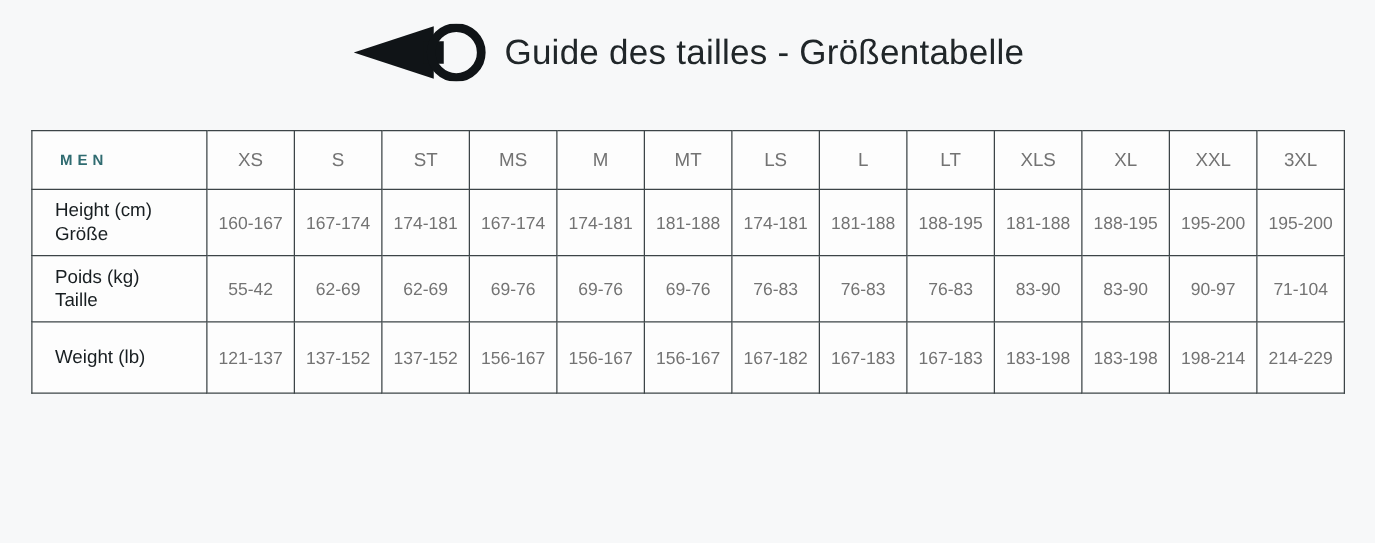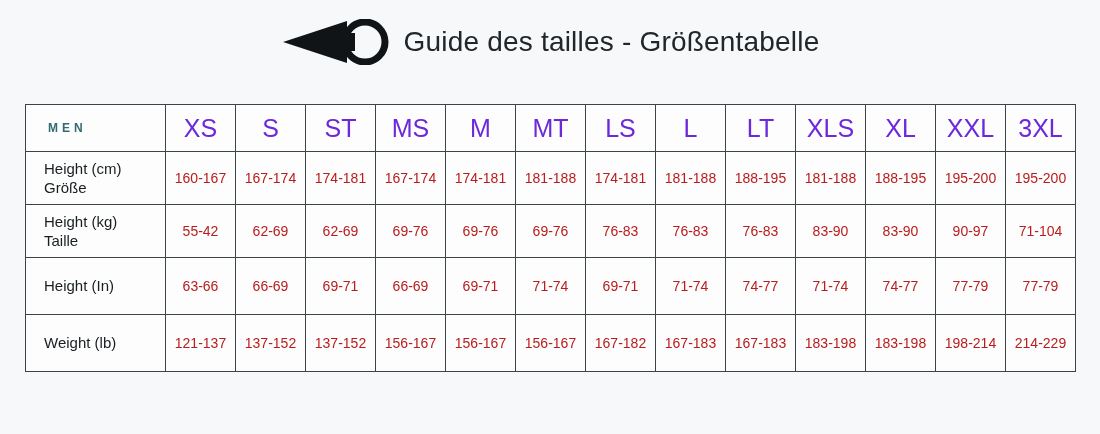--- a/index.html
+++ b/index.html
@@ -60,36 +60,36 @@
     vertical-align: middle;
     padding: 0;
     font-weight: 400;
   }
   
   col.c0 { width: 140px; }
   col.cx { width: 70px; }
 
   .row-head th {
     height: 46px;
-    font-size: 25px;
+    font-size: 15px;
     font-weight: 700;
-    color: #6d28d9;
+    color: #737373;
   }
   .row-head th.label-cell {
     font-size: 12px;
     font-weight: 700;
     letter-spacing: 4px;
     color: #2f6b70;
     text-align: left;
     padding-left: 22px;
   }
   .data-row td {
     height: 52px;
     font-size: 14px;
-    color: #b91c1c;
+    color: #737373;
   }
   .data-row td.label-cell {
     text-align: left;
     padding-left: 18px;
     font-size: 15px;
     line-height: 1.3;
     color: #181e21;
   }
   .data-row td.label-cell .l2 {
     display: block;
@@ -161,54 +161,36 @@
           <td>174-181</td>
           <td>181-188</td>
           <td>188-195</td>
           <td>181-188</td>
           <td>188-195</td>
           <td>195-200</td>
           <td>195-200</td>
         </tr>
         <tr class="data-row">
           <td class="label-cell">
-            <span>Height (kg)</span>
+            <span>Poids (kg)</span>
             <span class="l2">Taille</span>
           </td>
           <td>55-42</td>
           <td>62-69</td>
           <td>62-69</td>
           <td>69-76</td>
           <td>69-76</td>
           <td>69-76</td>
           <td>76-83</td>
           <td>76-83</td>
           <td>76-83</td>
           <td>83-90</td>
           <td>83-90</td>
           <td>90-97</td>
           <td>71-104</td>
-        </tr>
-        <tr class="data-row tall">
-          <td class="label-cell">
-            <span>Height (In)</span>
-          </td>
-          <td>63-66</td>
-          <td>66-69</td>
-          <td>69-71</td>
-          <td>66-69</td>
-          <td>69-71</td>
-          <td>71-74</td>
-          <td>69-71</td>
-          <td>71-74</td>
-          <td>74-77</td>
-          <td>71-74</td>
-          <td>74-77</td>
-          <td>77-79</td>
-          <td>77-79</td>
         </tr>
         <tr class="data-row tall">
           <td class="label-cell">
             <span>Weight (lb)</span>
           </td>
           <td>121-137</td>
           <td>137-152</td>
           <td>137-152</td>
           <td>156-167</td>
           <td>156-167</td>

